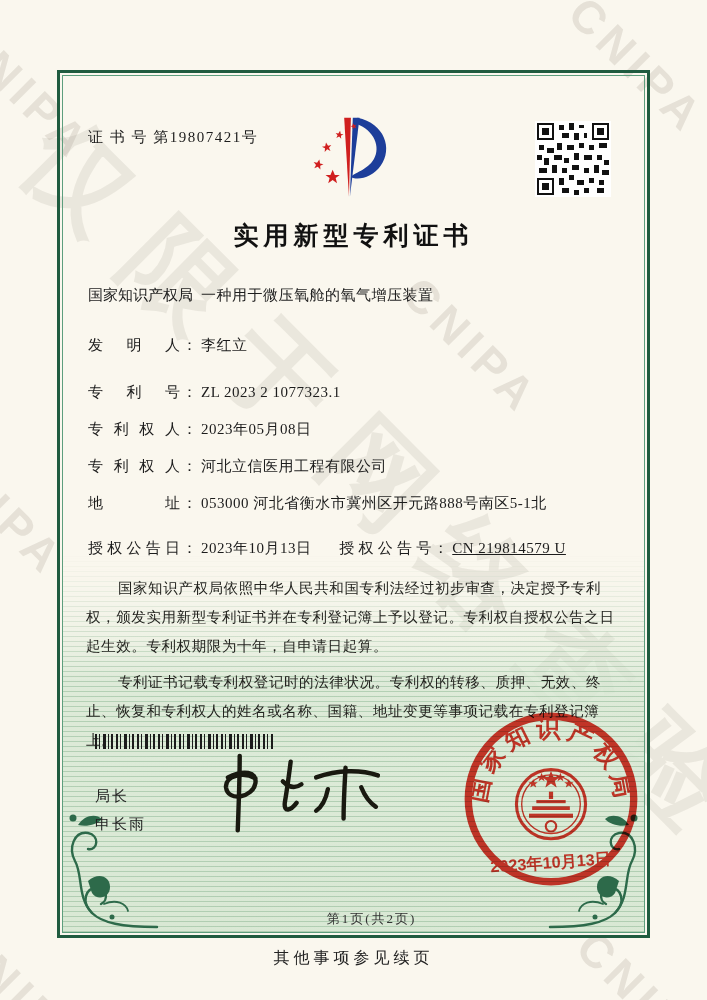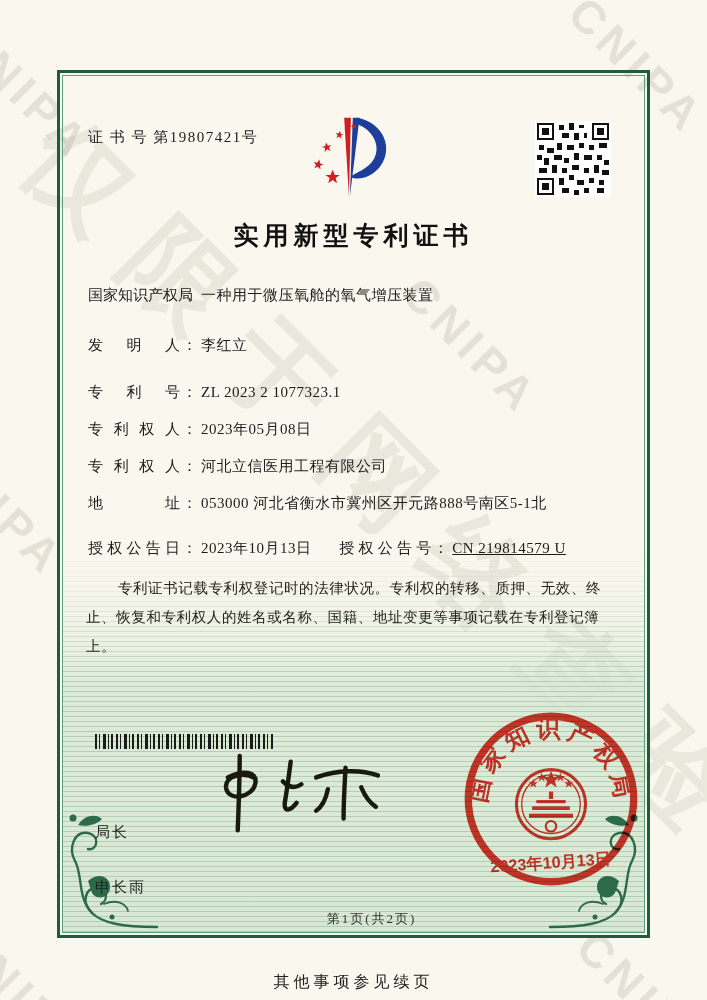--- a/index.html
+++ b/index.html
@@ -55,25 +55,25 @@
   .paras p{margin:0 0 7px 0;text-indent:2.2em;}
   .barcode{
     position:absolute;left:95px;top:734px;width:178px;height:15px;z-index:2;
     background:repeating-linear-gradient(90deg,
       #1b1b1b 0 2px,transparent 2px 4px,#1b1b1b 4px 5px,transparent 5px 8px,
       #1b1b1b 8px 11px,transparent 11px 13px,#1b1b1b 13px 14px,transparent 14px 16px,
       #1b1b1b 16px 18px,transparent 18px 21px);
   }
   .signer{position:absolute;left:95px;top:787px;z-index:2;
     font-family:"Liberation Sans","DejaVu Sans",sans-serif;font-size:15px;letter-spacing:2px;color:#222;}
-  .signer div{margin-bottom:9px;margin-top:36px;}
+  .signer div{margin-bottom:9px;}
   .signature{position:absolute;left:196px;top:748px;width:205px;height:98px;z-index:3;}
   .seal{position:absolute;left:462px;top:710px;width:178px;height:178px;z-index:3;opacity:.93;mix-blend-mode:multiply;}
   .page-info{position:absolute;left:0;right:0;top:910px;text-align:center;font-size:13px;letter-spacing:2px;z-index:2;color:#333;padding-left:36px;}
-  .cont-note{position:absolute;left:0;right:0;top:948px;text-align:center;font-size:16px;letter-spacing:4px;z-index:2;color:#222;margin-top:24px;}
+  .cont-note{position:absolute;left:0;right:0;top:948px;text-align:center;font-size:16px;letter-spacing:4px;z-index:2;color:#222;}
 </style>
 </head>
 <body>
 
 <div class="wm wm-cnipa" style="left:-18px;top:12px">CNIPA</div>
 <div class="wm wm-cnipa" style="left:430px;top:266px">CNIPA</div>
 <div class="wm wm-cnipa" style="left:-44px;top:428px">CNIPA</div>
 <div class="wm wm-cnipa" style="left:596px;top:-14px">CNIPA</div>
 <div class="wm wm-cnipa" style="left:-20px;top:916px">CNIPA</div>
 <div class="wm wm-cnipa" style="left:604px;top:920px">CNIPA</div>
@@ -193,20 +193,21 @@
 <div class="field-row" style="top:539px">
   <span>
     <span class="flabel">授权公告日</span><span class="fsep">：</span><span class="fvalue">2023年10月13日</span>
   </span>
   <span class="fgroup2">
     <span class="flabel">授权公告号</span><span class="fsep">：</span><span class="fvalue">CN 219814579 U</span>
   </span>
 </div>
 
 <div class="paras">
+  <p>国家知识产权局依照中华人民共和国专利法经过初步审查，决定授予专利权，颁发实用新型专利证书并在专利登记簿上予以登记。专利权自授权公告之日起生效。专利权期限为十年，自申请日起算。</p>
   <p>专利证书记载专利权登记时的法律状况。专利权的转移、质押、无效、终止、恢复和专利权人的姓名或名称、国籍、地址变更等事项记载在专利登记簿上。</p>
 </div>
 
 <div class="barcode"></div>
 
 <div class="signer">
   <div>局长</div>
   <div>申长雨</div>
 </div>
 

